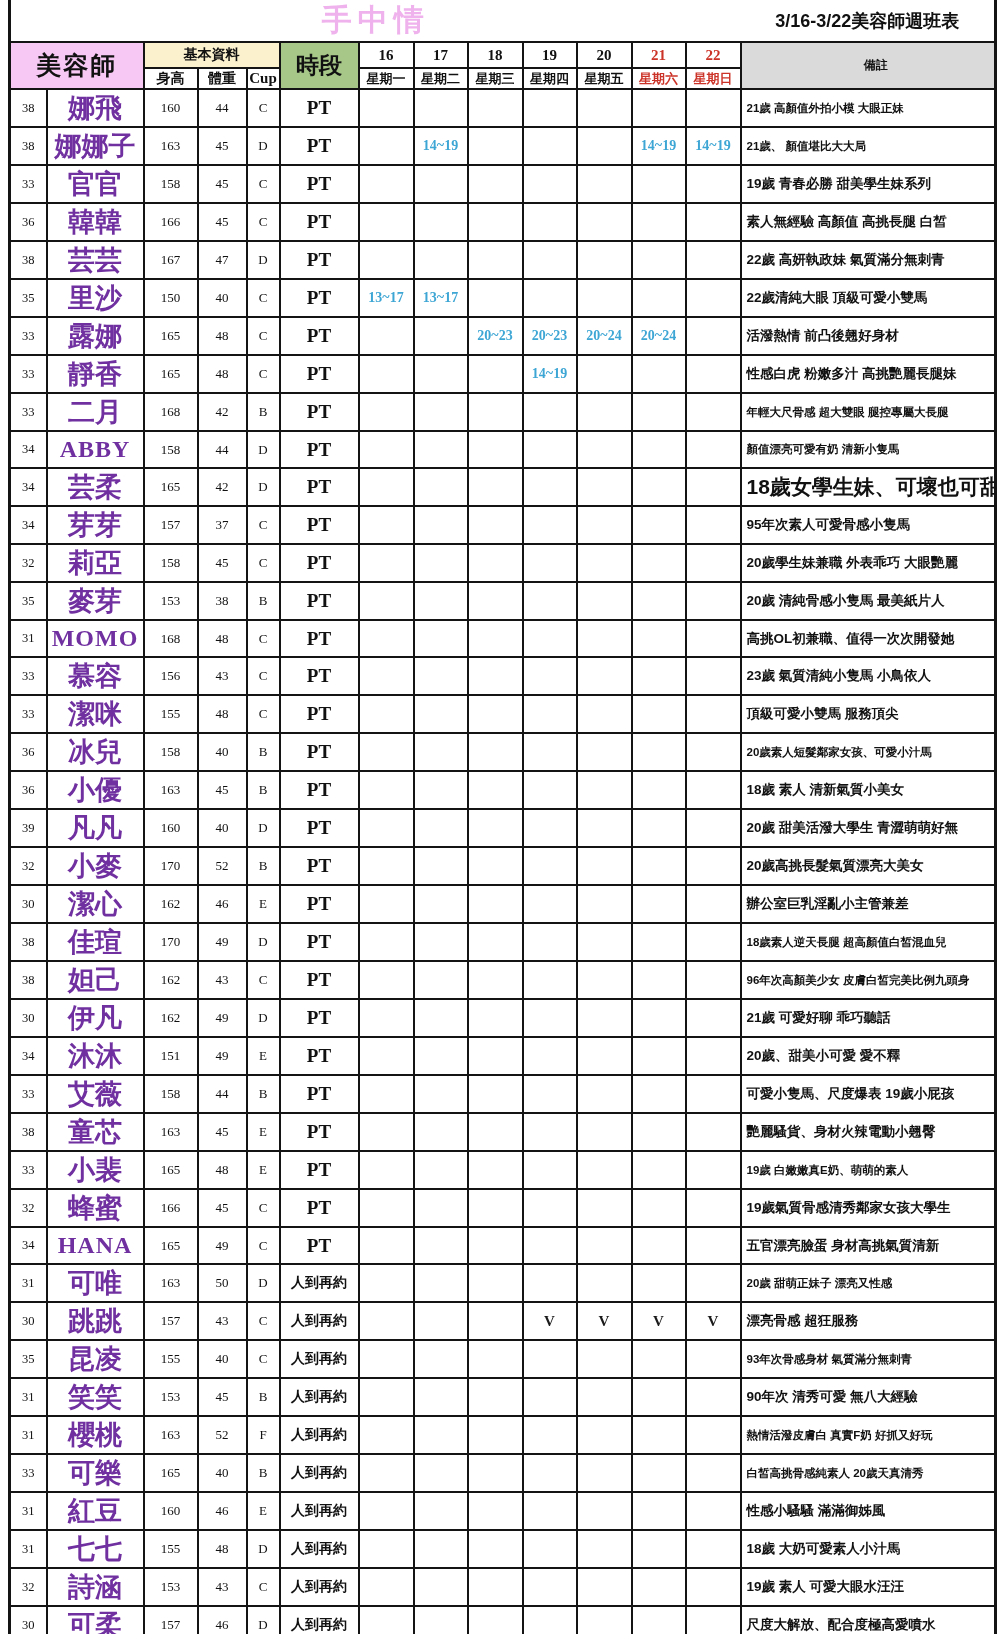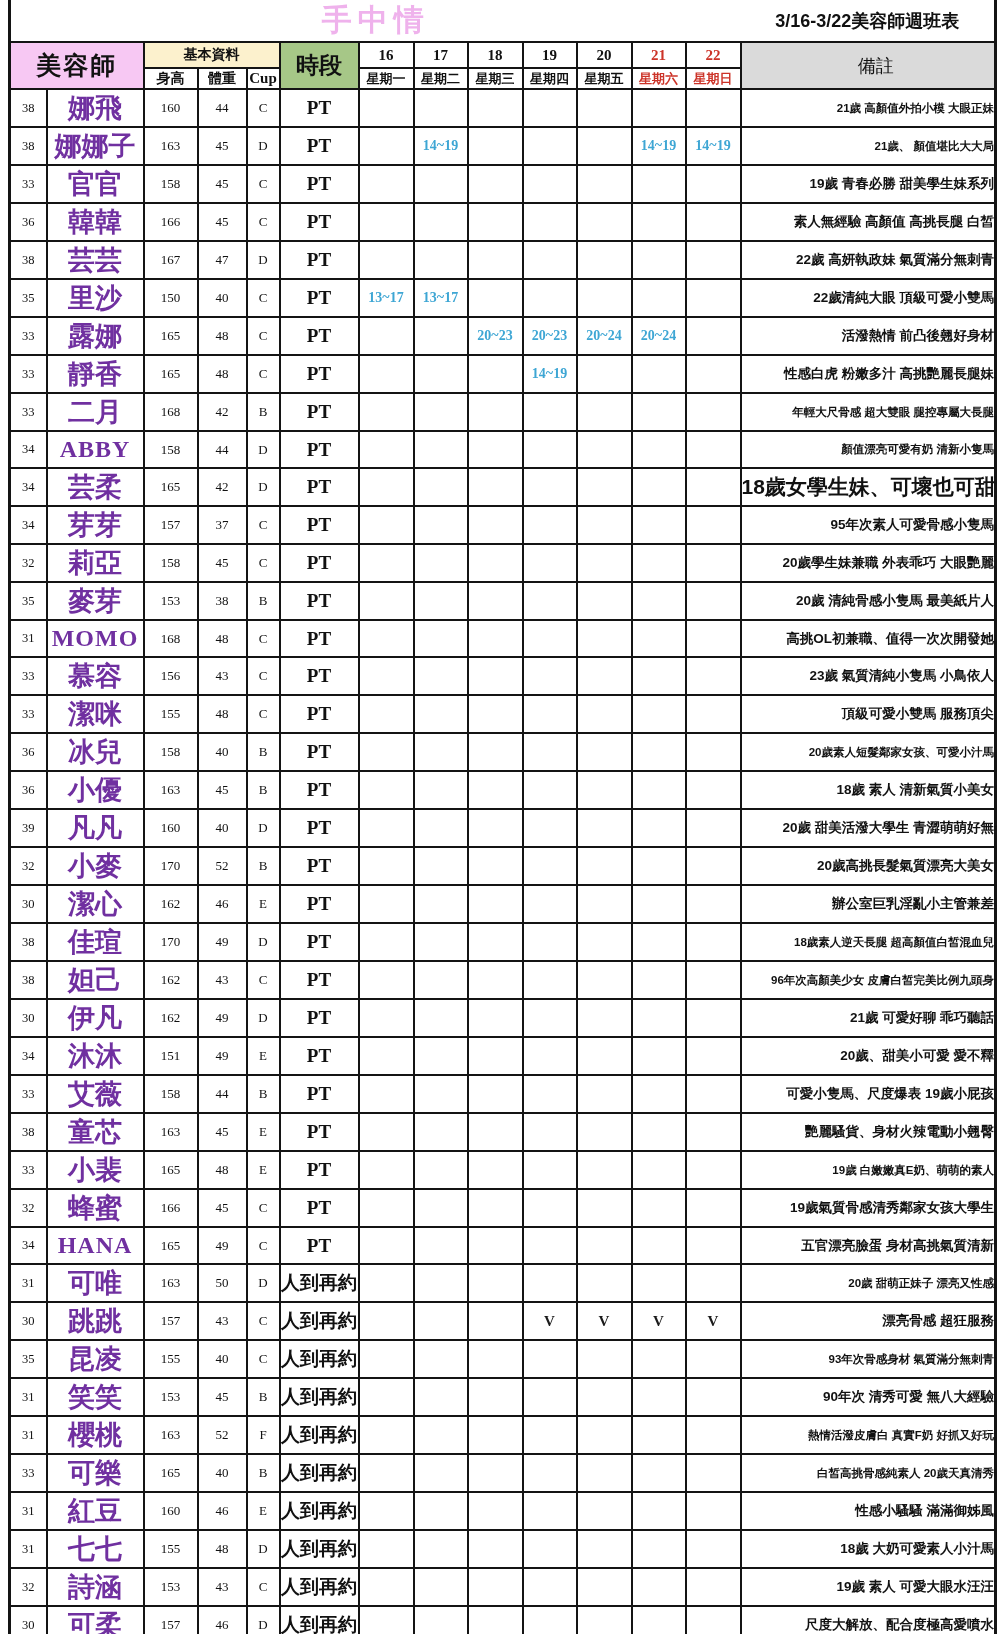--- a/index.html
+++ b/index.html
@@ -15,34 +15,34 @@
   
   tr.hrow1 td{height:24px;}
   tr.hrow2 td{height:19px;}
   td.h-staff{background:var(--staff-bg);font-size:25px;font-weight:bold;letter-spacing:2px;}
   td.h-basic{background:var(--basic-bg);font-size:14px;font-weight:bold;}
   td.h-sub{font-size:14px;font-weight:bold;}
   td.h-cup{font-family:"Liberation Serif",serif;font-size:15px;font-weight:bold;}
   td.h-shift{background:var(--shift-bg);font-size:23px;font-weight:bold;}
   td.h-date{font-family:"Liberation Serif",serif;font-size:15px;font-weight:bold;}
   td.h-week{font-size:13px;font-weight:bold;margin-top:28px;}
-  td.h-notes{background:var(--notes-bg);font-size:18px;font-weight:normal;padding-left:16px;}
+  td.h-notes{background:var(--notes-bg);font-size:12px;font-weight:bold;padding-left:16px;}
   .weekend{color:var(--weekend-red);}
   
   tbody td{height:35px;}
   td.c-age{font-family:"Liberation Serif",serif;font-size:12.5px;}
   td.c-name{font-size:27px;font-weight:bold;color:var(--name-purple);}
   td.c-name.latin{font-family:"Liberation Serif",serif;font-size:24px;letter-spacing:1px;}
   td.c-num{font-family:"Liberation Serif",serif;font-size:13px;}
   td.c-shift{font-weight:bold;}
   td.c-shift.pt{font-family:"Liberation Serif",serif;font-size:19px;border-radius:16px;}
-  td.c-shift.appt{font-size:19px;}
+  td.c-shift.appt{font-size:14px;}
   td.c-slot{font-family:"Liberation Serif",serif;font-size:14px;font-weight:bold;color:var(--time-blue);}
   td.c-slot.vmark{color:var(--v-color);font-size:15px;}
-  td.c-remark{text-align:right;font-weight:bold;font-size:13.5px;}
+  td.c-remark{text-align:left;padding-left:5px;font-weight:bold;font-size:13.5px;}
   td.c-remark.small{font-size:11.5px;}
   td.c-remark.large{font-size:21px;}
 </style>
 </head>
 <body>
 
 <table>
   <colgroup>
     <col style="width:37px">
       <col style="width:97px">

